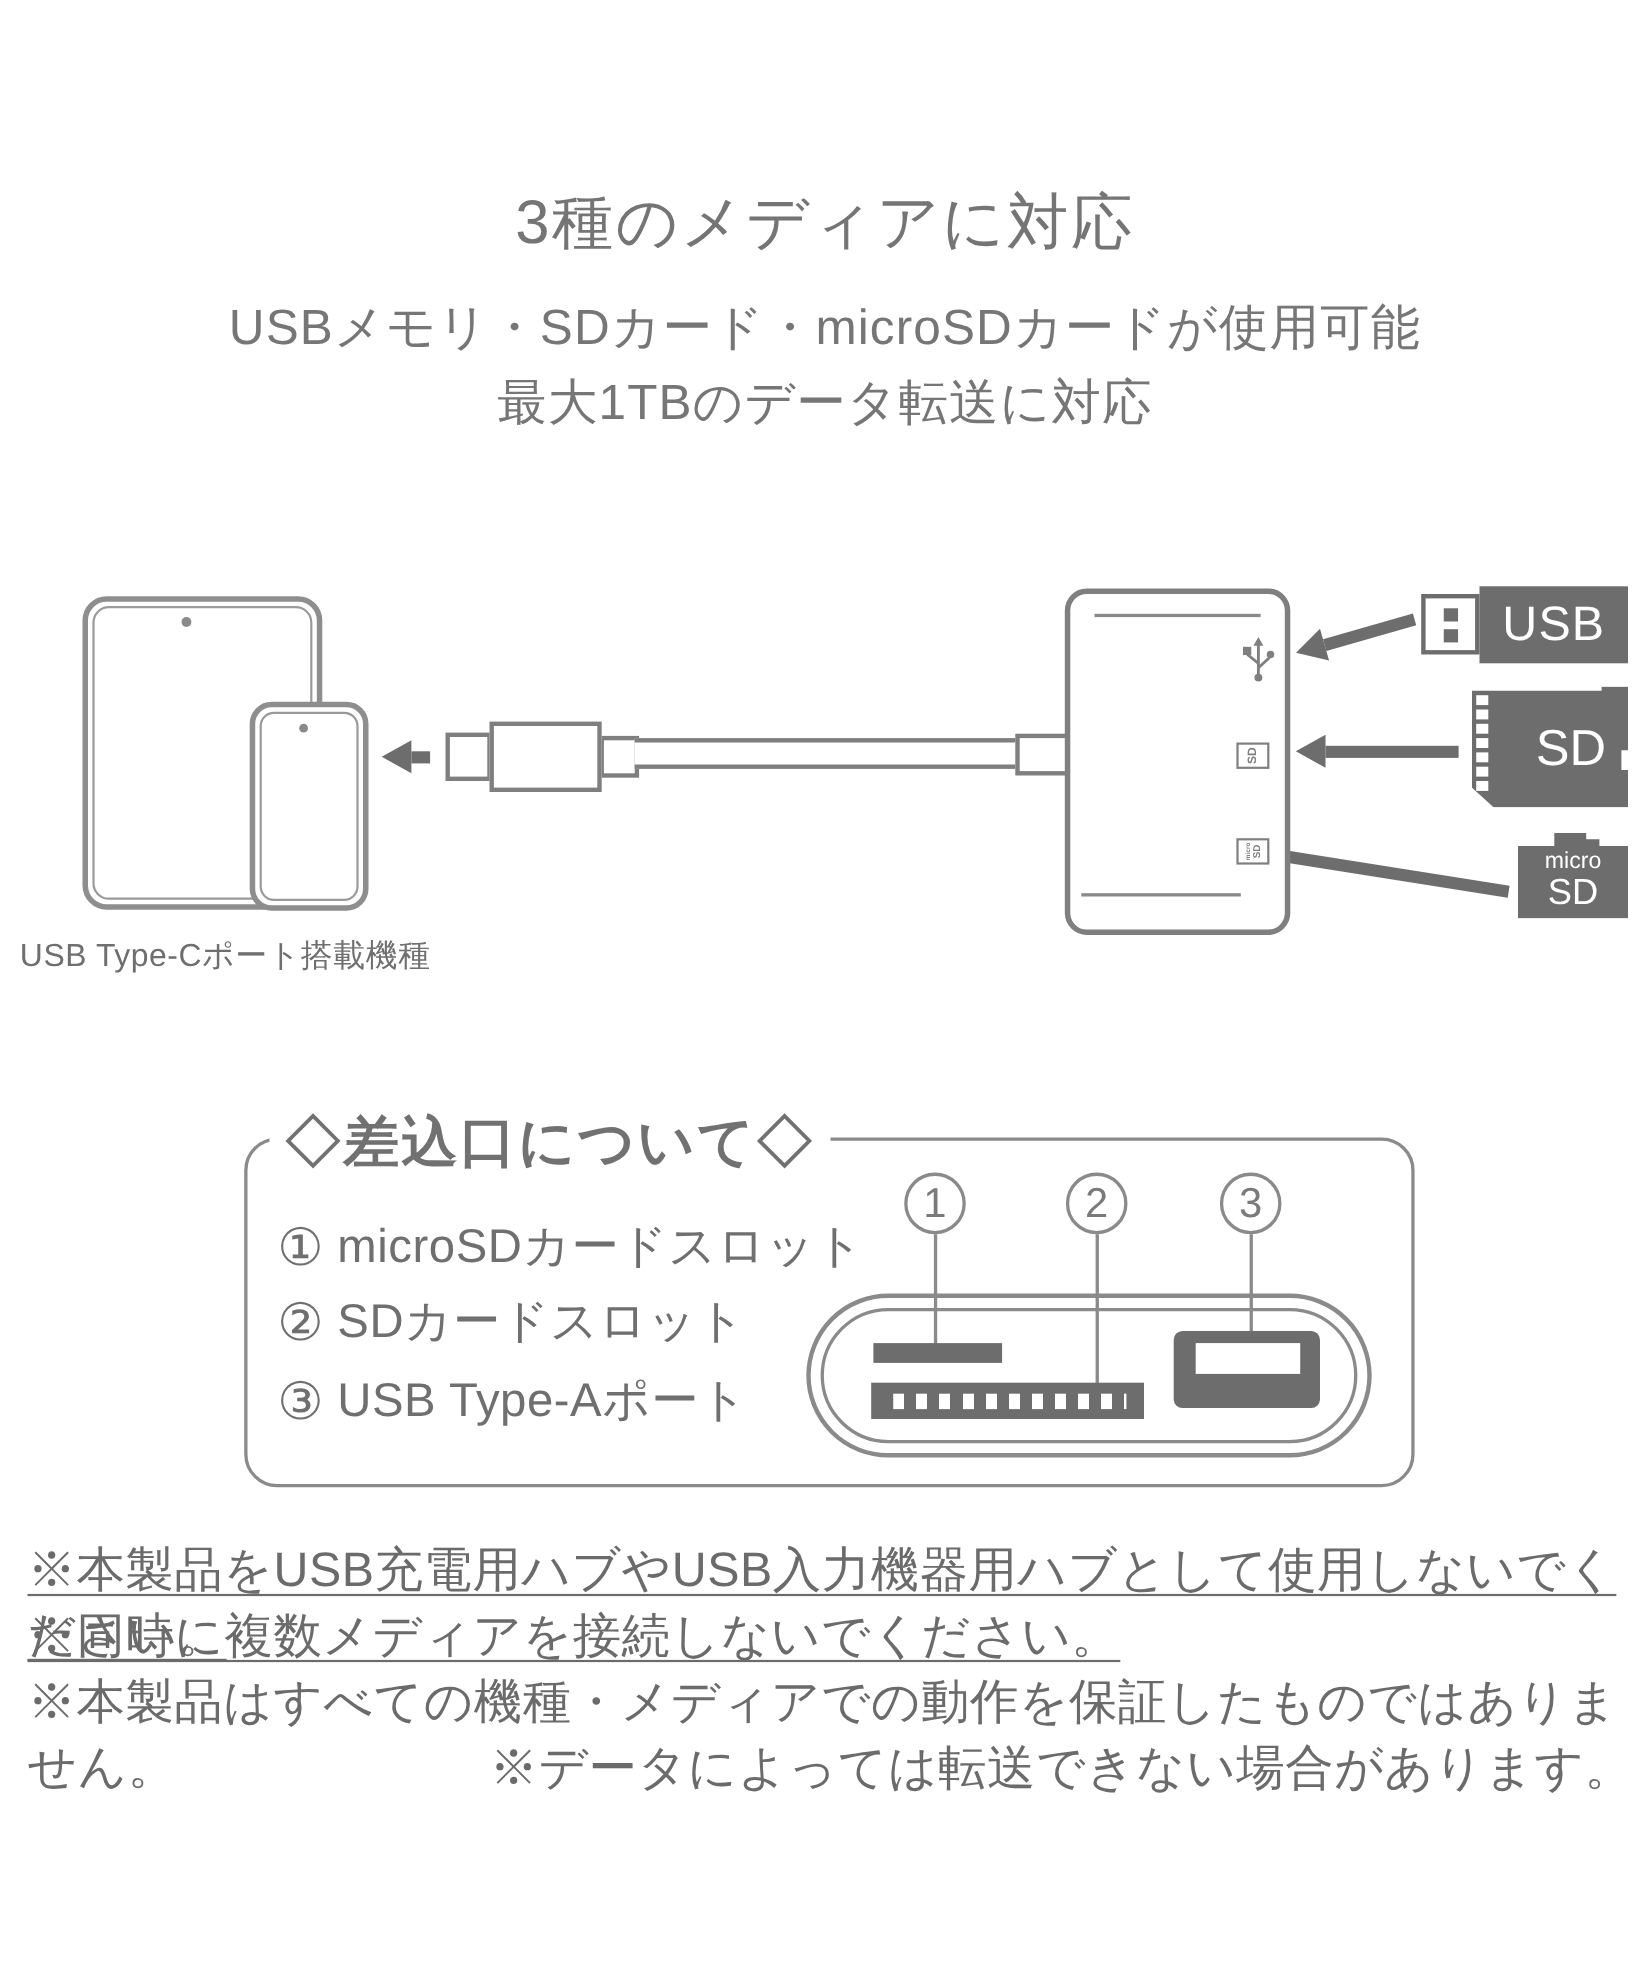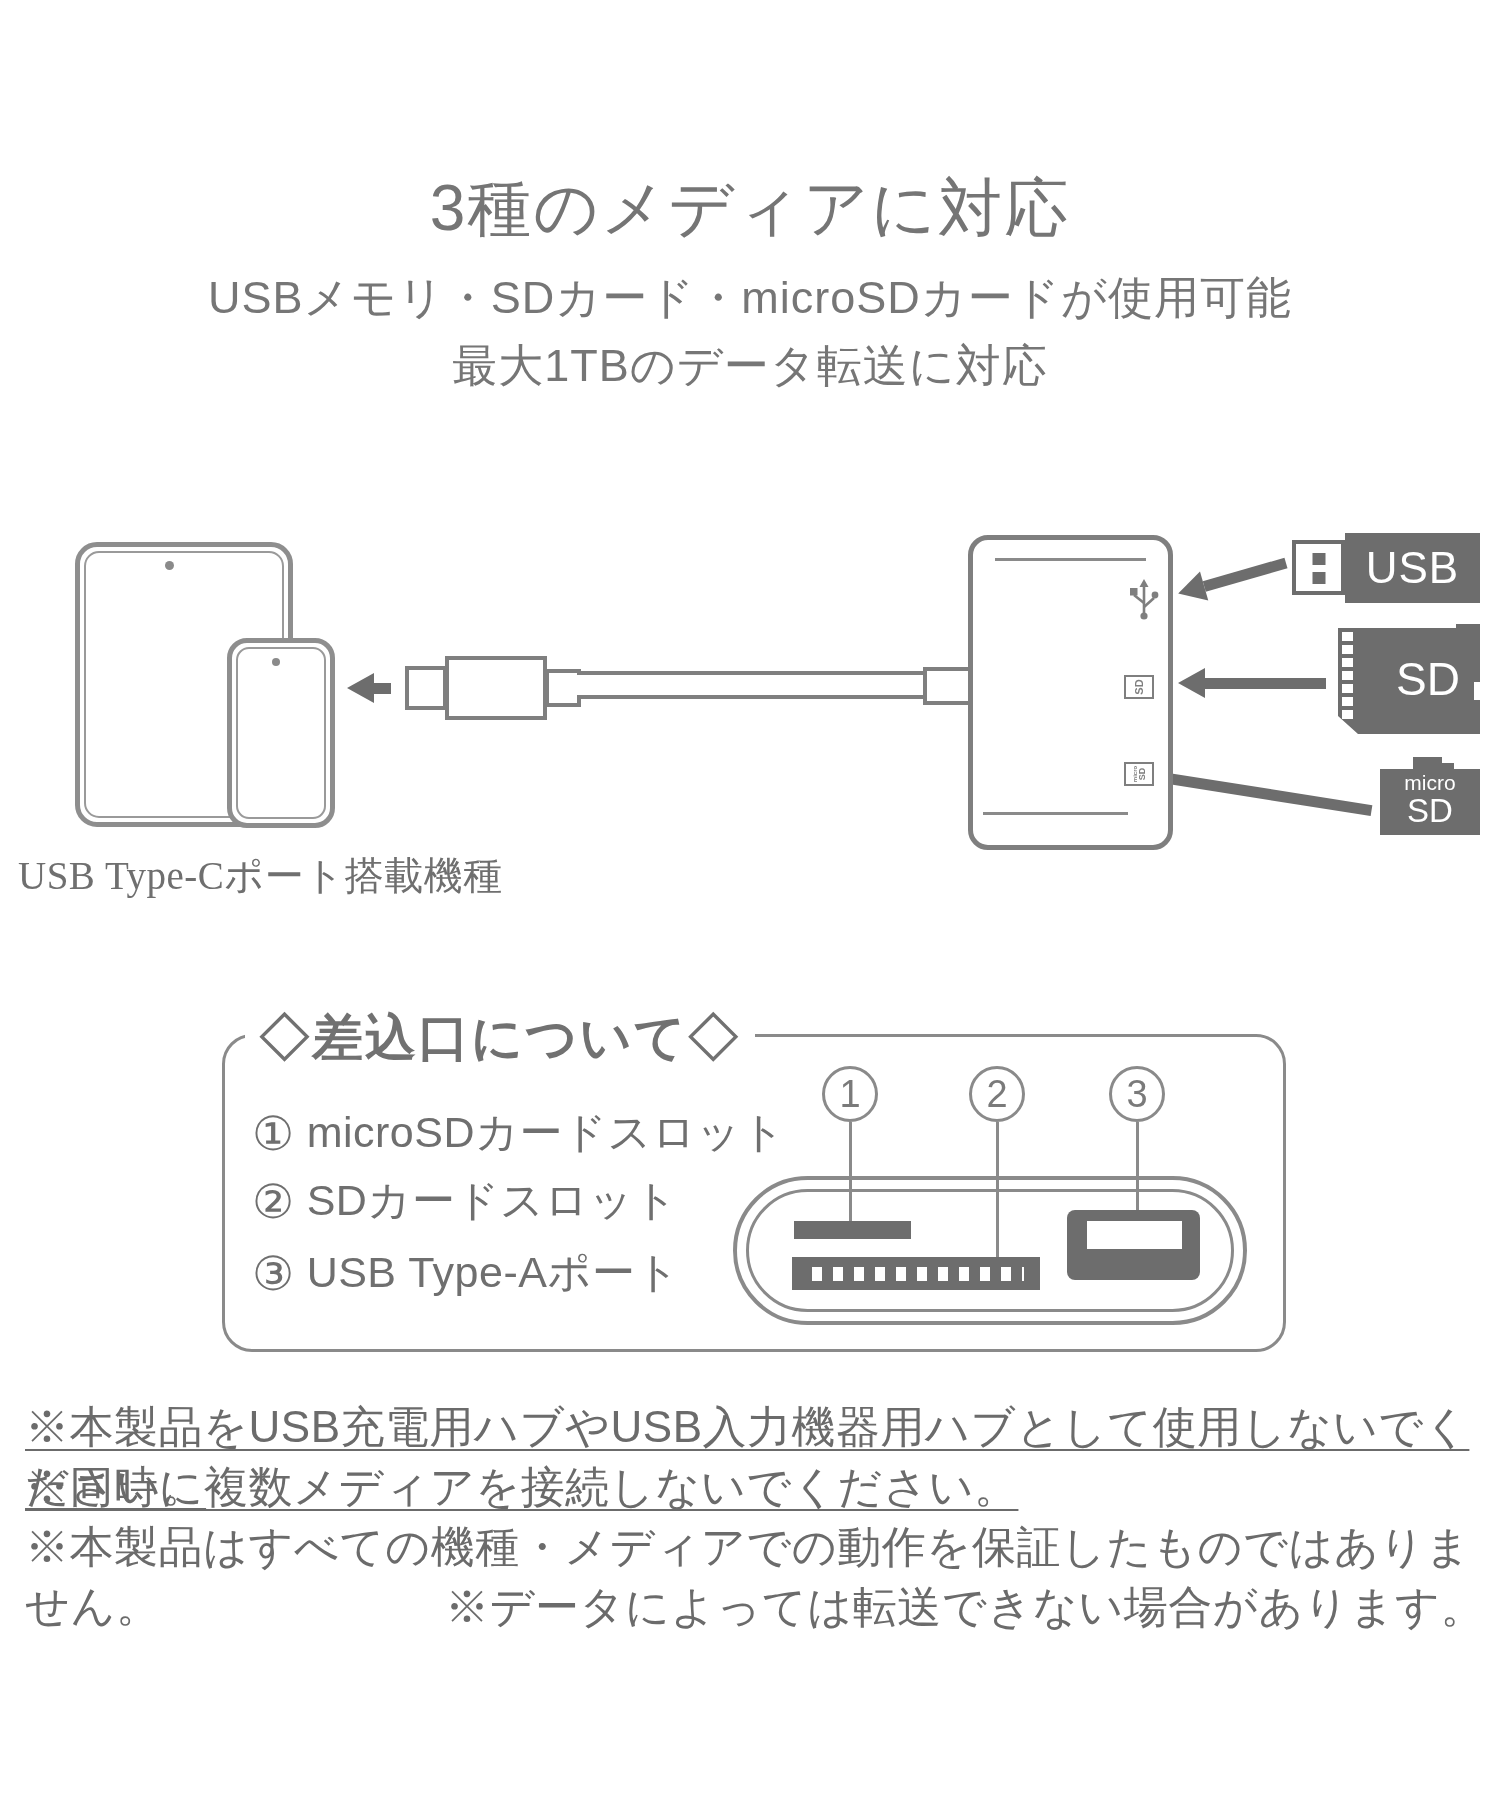--- a/index.html
+++ b/index.html
@@ -2,21 +2,21 @@
 <html><head>
 <meta charset="utf-8">
 <style>
   html,body{margin:0;padding:0;background:#fff;}
   #canvas{
     position:relative;width:1500px;height:1800px;background:#ffffff;overflow:hidden;
     font-family:"Liberation Sans", sans-serif;color:#757575;
   }
   .abs{position:absolute;}
   
-  .title{left:0;top:165px;width:1500px;text-align:center;font-size:64px;font-weight:500;color:#757575;letter-spacing:2px;}
+  .title{left:0;top:165px;width:1500px;text-align:center;font-size:56px;font-weight:500;color:#757575;letter-spacing:2px;}
   .subtitle{left:0;width:1500px;text-align:center;font-size:45px;font-weight:400;color:#767676;letter-spacing:1px;}
   
   .outline{border:5px solid #8e8e8e;background:#fff;box-sizing:border-box;}
   .tablet{left:75px;top:542px;width:218px;height:285px;border-radius:22px;}
   .tablet-inner{position:absolute;left:4px;top:4px;right:4px;bottom:4px;border:2px solid #9a9a9a;border-radius:15px;}
   .phone{left:227px;top:638px;width:108px;height:190px;border-radius:20px;z-index:3;}
   .phone-inner{position:absolute;left:4px;top:4px;right:4px;bottom:4px;border:2px solid #9a9a9a;border-radius:13px;}
   .cam-dot{position:absolute;border-radius:50%;background:#8a8a8a;}
   
   .plug-tip{left:405px;top:666px;width:42px;height:44px;border:4px solid #7f7f7f;}
@@ -41,21 +41,21 @@
   .usb-body{left:1345px;top:533px;width:135px;height:70px;display:flex;align-items:center;justify-content:center;font-size:44px;letter-spacing:1px;}
   .sd-card{left:1338px;top:624px;width:142px;height:110px;
     clip-path:polygon(0px 4px,118px 4px,118px 0px,142px 0px,142px 58px,136px 58px,136px 76px,142px 76px,142px 110px,20px 110px,0px 92px);}
   .sd-card .tooth{position:absolute;left:4px;width:11px;height:9px;background:#fff;}
   .sd-card .lbl{position:absolute;left:38px;top:0;width:104px;height:110px;display:flex;align-items:center;justify-content:center;font-size:46px;}
   .msd-card{left:1380px;top:757px;width:100px;height:78px;
     clip-path:polygon(0px 12px,33px 12px,33px 0px,62px 0px,62px 6px,74px 6px,74px 12px,100px 12px,100px 78px,0px 78px);
     display:flex;flex-direction:column;align-items:center;justify-content:center;line-height:1.05;}
   .msd-card .l1{font-size:21px;margin-top:8px;}
   .msd-card .l2{font-size:33px;font-weight:400;}
-  .device-label{left:18px;top:849px;font-size:39px;color:#6f6f6f;letter-spacing:0.5px;font-family:Liberation Serif, serif;}
+  .device-label{left:18px;top:849px;font-size:29px;color:#6f6f6f;letter-spacing:0.5px;}
   
   .ports-box{left:222px;top:1034px;width:1064px;height:318px;border:3px solid #8a8a8a;border-radius:30px;box-sizing:border-box;}
   .ports-heading{left:245px;top:1004px;font-size:51px;color:#717171;background:#fff;padding:0 14px;letter-spacing:2px;z-index:2;font-weight:bold;}
   .port-item{left:252px;font-size:43px;color:#6f6f6f;display:flex;align-items:center;letter-spacing:0.5px;}
   .port-item .num{font-size:47px;margin-right:12px;}
   .pill-outer{left:733px;top:1176px;width:514px;height:149px;border:4px solid #8a8a8a;border-radius:80px;box-sizing:border-box;}
   .pill-inner{position:absolute;left:9px;top:9px;right:9px;bottom:9px;border:3px solid #8a8a8a;border-radius:70px;}
   .slot-bar{position:absolute;background:#6d6d6d;}
   .usb-port{left:1067px;top:1210px;width:133px;height:70px;background:#6d6d6d;border-radius:8px;}
   .usb-port .inner{position:absolute;left:20px;top:11px;width:95px;height:28px;background:#fff;}

